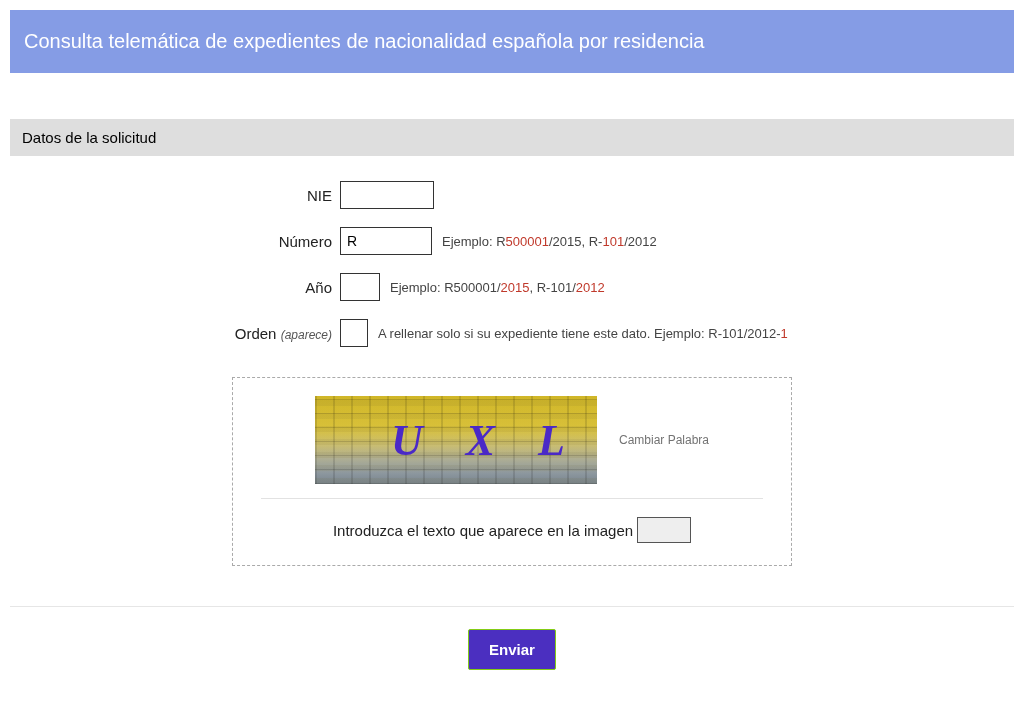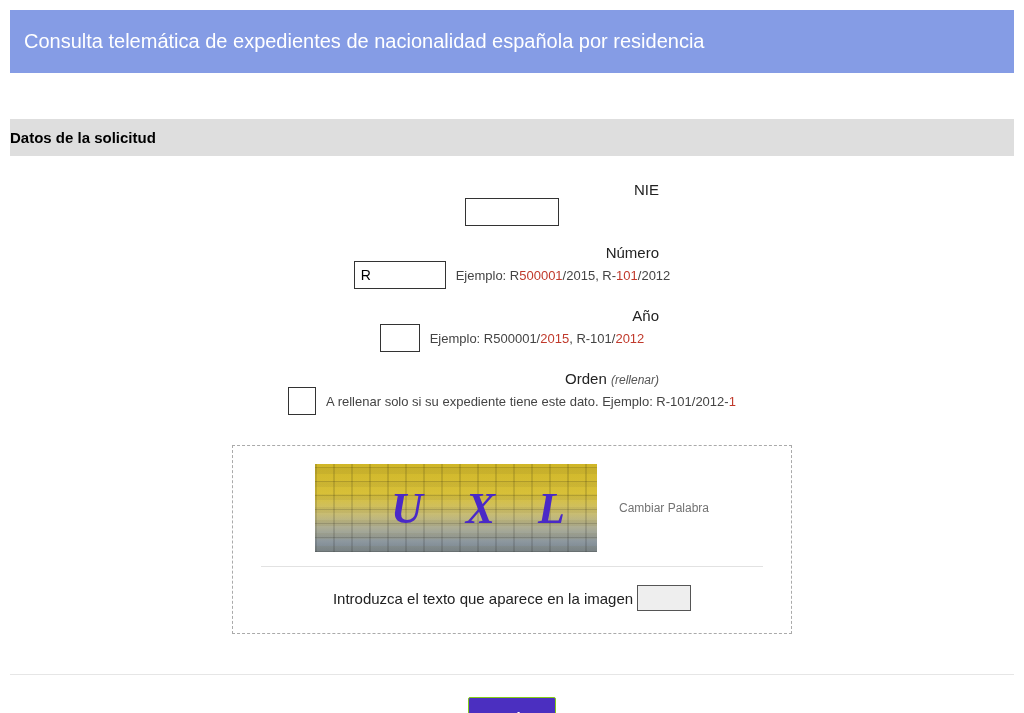--- a/index.html
+++ b/index.html
@@ -12,35 +12,34 @@
     .header-banner {
       background: #859ce5;
       color: #fff;
       padding: 20px 14px;
       font-size: 20px;
       font-weight: 400;
       margin-bottom: 46px;
     }
     .section-header {
       background: #dedede;
-      padding: 10px 0;
-      font-size: 15px;
-      font-weight: 700;
+      padding: 10px 12px;
+      font-size: 15px;
+      font-weight: 400;
       color: #000;
       margin-bottom: 25px;
     }
     .form-area {
       padding-left: 20px;
       padding-right: 20px;
     }
     .form-row {
       display: flex;
       align-items: center;
       margin-bottom: 18px;
-      flex-direction: column;
     }
     .label-col {
       width: 310px;
       text-align: right;
       padding-right: 8px;
       font-size: 15px;
       color: #222;
     }
     .label-col .optional {
       font-style: italic;
@@ -191,21 +190,21 @@
       <input type="text" class="text-input w-ano" value="" style="">
       <span class="hint">
         <span>Ejemplo: R500001/</span><span class="red">2015</span><span>, R-101/</span><span class="red">2012</span><span></span>
       </span>
     </div>
   </div>
 
   <div class="form-row">
     <div class="label-col">
       <span>Orden</span>
-      <span class="optional">(rellenar)</span>
+      <span class="optional">(aparece)</span>
     </div>
     <div class="input-col">
       <input type="text" class="text-input w-orden" value="" style="">
       <span class="hint">
         <span>A rellenar solo si su expediente tiene este dato. Ejemplo: R-101/2012-</span><span class="red">1</span><span></span><span class="red"></span><span></span>
       </span>
     </div>
   </div>
 
   <div class="captcha-box">

